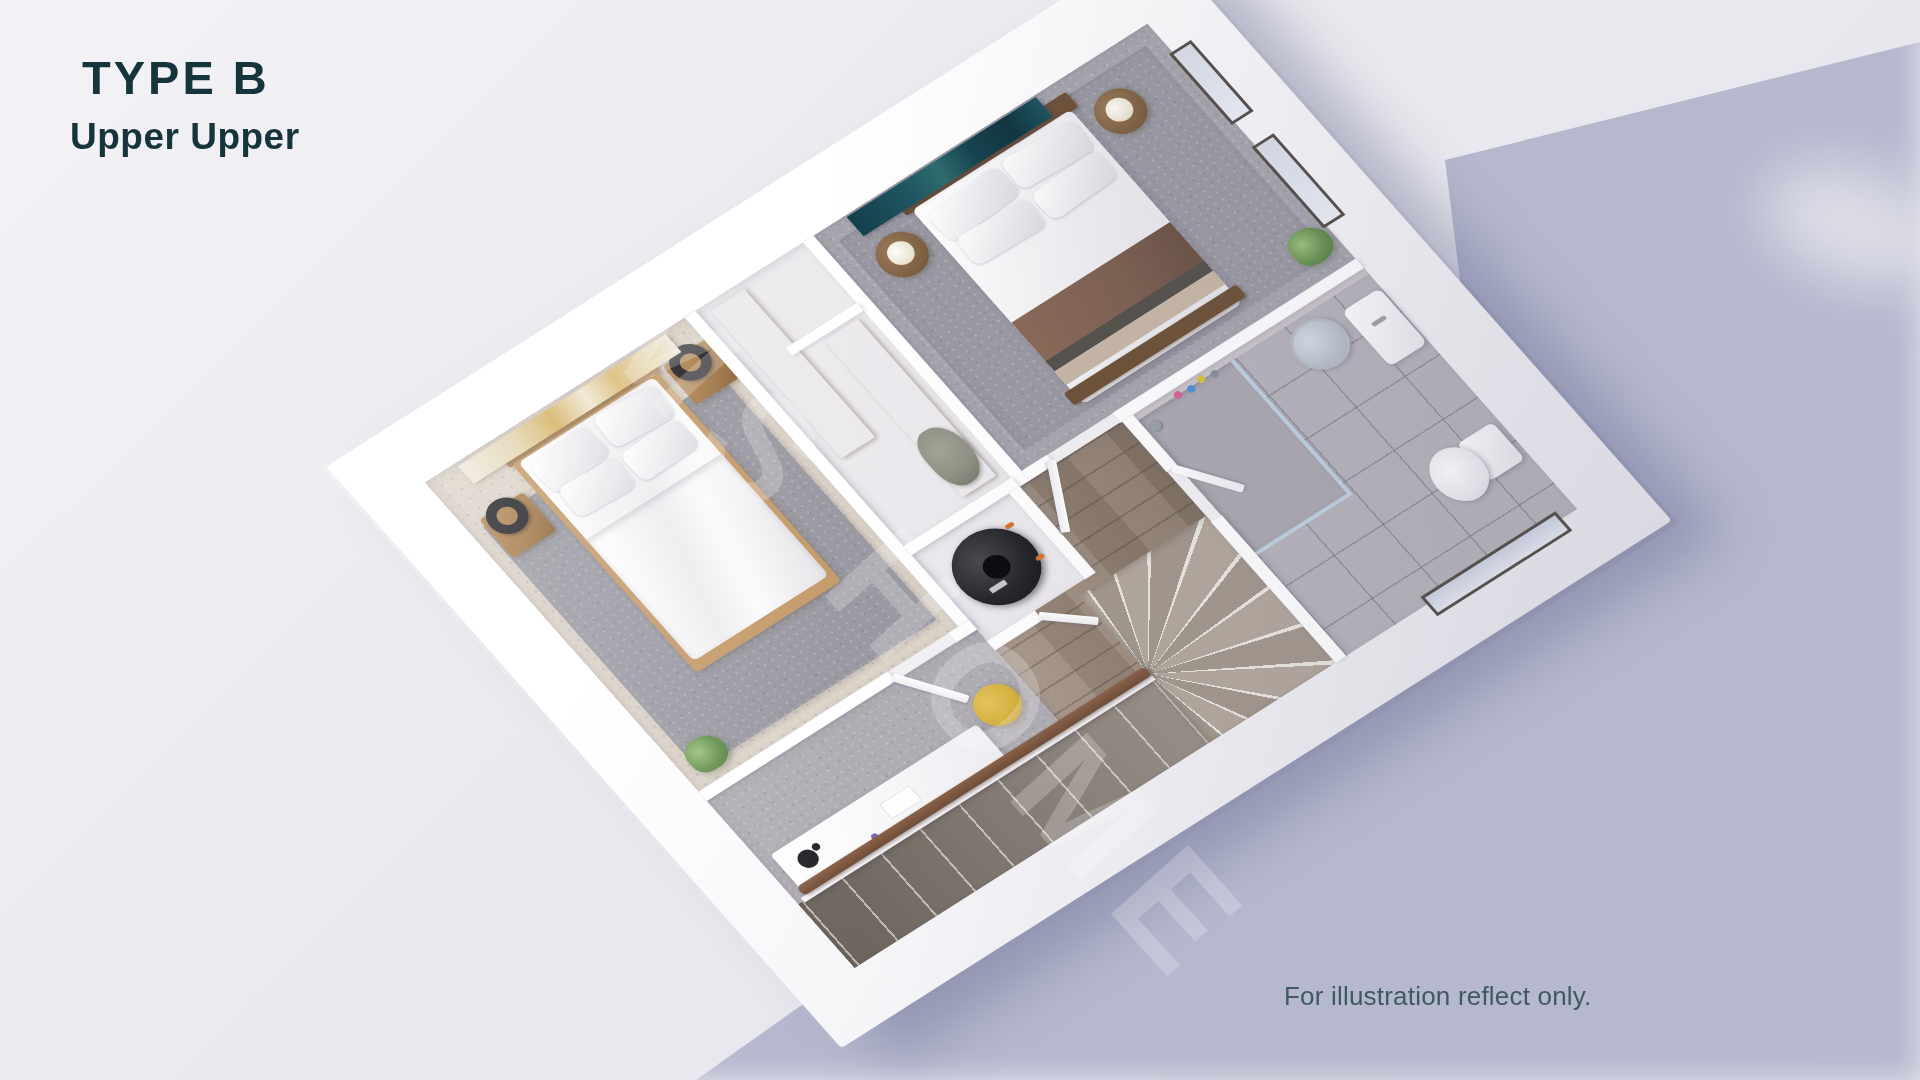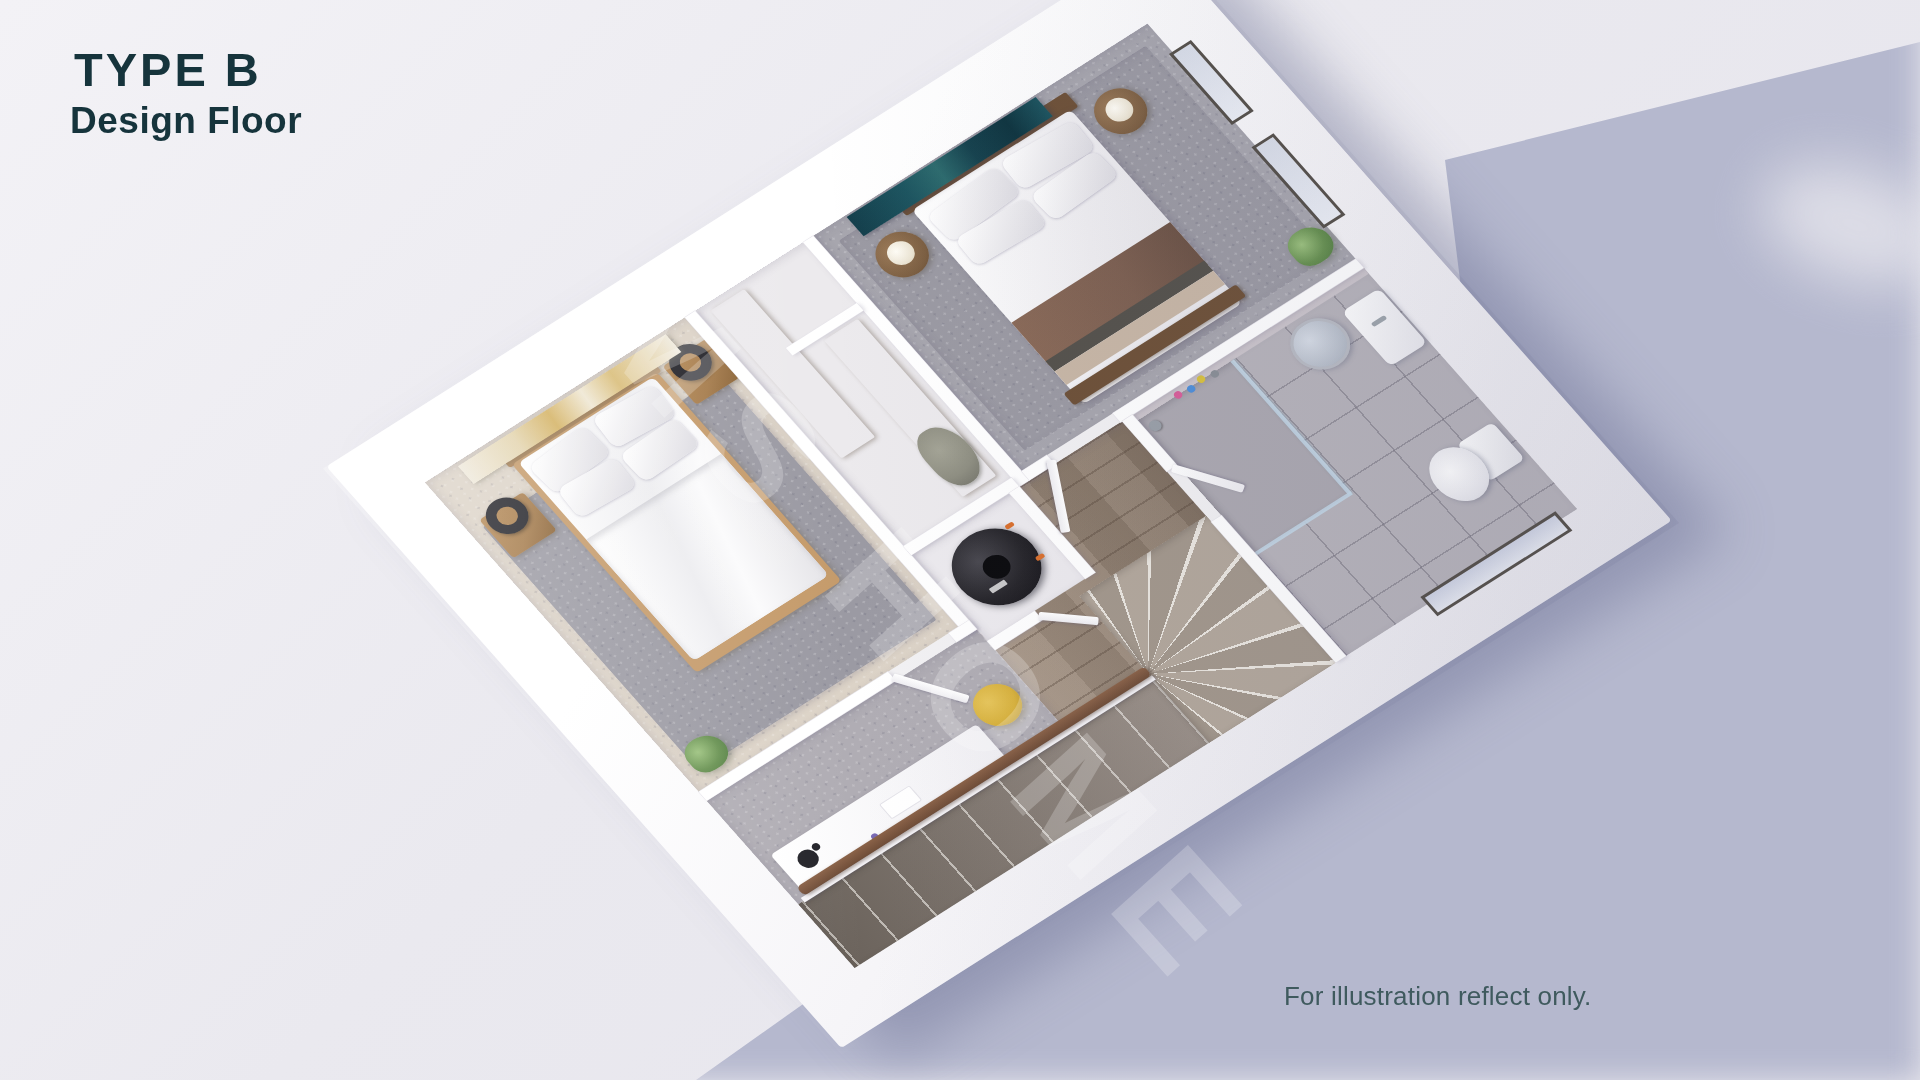--- a/index.html
+++ b/index.html
@@ -14,21 +14,21 @@
     position:absolute;inset:0;background:var(--shadow);
     clip-path:polygon(1445px 160px,1920px 42px,1920px 1080px,696px 1080px,806px 1002px,1256px 712px,1534px 518px,1466px 328px);
     filter:blur(14px);
   }
   .shadow-blob{
     position:absolute;left:1760px;top:170px;width:190px;height:110px;border-radius:50%;
     background:var(--bg-b);opacity:.75;filter:blur(28px);transform:rotate(18deg);
   }
   
   .title-block{position:absolute;left:70px;top:40px;color:var(--ink);}
-  .title-block h1{margin:4px;font-size:47px;font-weight:800;letter-spacing:3px;line-height:1.1;}
+  .title-block h1{margin:12px;font-size:47px;font-weight:800;letter-spacing:3px;line-height:1.1;}
   .title-block h2{margin:0;font-size:37px;font-weight:700;letter-spacing:.5px;line-height:1.15;}
   .disclaimer{position:absolute;left:1284px;top:982px;color:var(--disclaimer-ink);font-size:26px;line-height:28px;letter-spacing:.2px;}
   .watermark{
     position:absolute;left:690px;top:240px;width:1100px;transform:rotate(48deg);transform-origin:0 0;
     font-size:150px;font-weight:800;letter-spacing:26px;color:var(--wm);opacity:.22;white-space:nowrap;pointer-events:none;
   }
   
   .plan{
     position:absolute;left:0;top:0;width:900px;height:700px;
     transform:matrix(0.844,-0.536,0.655,0.740,392,478);transform-origin:0 0;
@@ -199,20 +199,20 @@
     <div class="door" style="left:246px;top:443px;width:74px;height:9px;transform-origin:0 50%;transform:rotate(55deg);"></div>
     <div class="door" style="left:512px;top:342px;width:80px;height:9px;transform-origin:0 50%;transform:rotate(118deg);"></div>
     <div class="door" style="left:594px;top:420px;width:9px;height:70px;transform-origin:50% 0;transform:rotate(-35deg);"></div>
     <div class="door" style="left:398px;top:470px;width:56px;height:9px;transform-origin:0 50%;transform:rotate(42deg);"></div>
   </div>
 
   <div class="watermark">MS HOME</div>
 
   <div class="title-block">
     <h1>TYPE B</h1>
-    <h2>Design Floor</h2>
+    <h2>Upper Upper</h2>
   </div>
 
   <div class="disclaimer">
     <div>For illustration reflect only.</div>
   </div>
 
 </div>
 
 </body></html>

